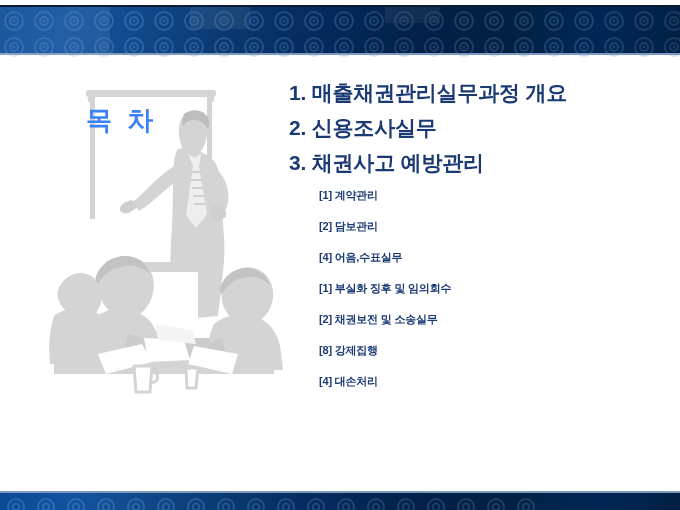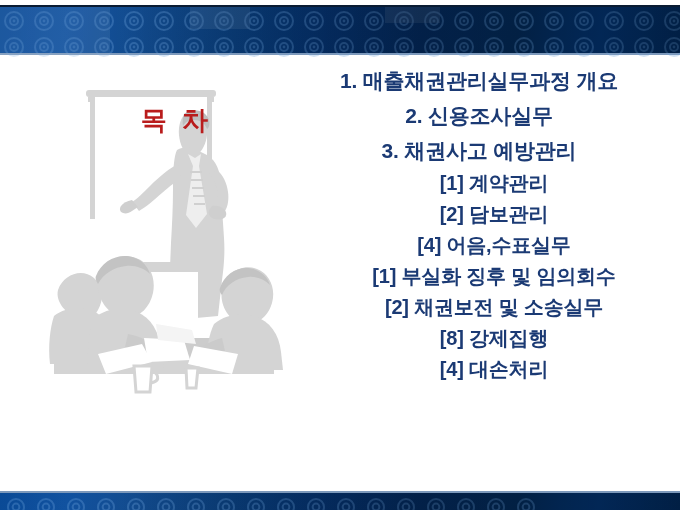--- a/index.html
+++ b/index.html
@@ -73,49 +73,48 @@
     width: 252px;
     height: 322px;
   }
   #illustration svg { display: block; width: 100%; height: 100%; }
 
   .toc-heading {
     position: absolute;
     left: 86px;
     top: 103px;
     width: 126px;
-    text-align: right;
+    text-align: left;
     font-size: 26px;
     font-weight: bold;
-    color: #b91c1c;
+    color: #3b82f6;
     letter-spacing: 4px;
     white-space: nowrap;
   }
 
   
   #agenda {
     position: absolute;
     left: 289px;
-    top: 63px;
+    top: 75px;
     width: 380px;
-    text-align: center;
   }
   .agenda-row {
     color: #1b3a74;
     font-weight: bold;
     white-space: nowrap;
   }
   .agenda-row.level-1 {
     font-size: 21px;
     line-height: 35px;
     margin-left: 0;
     letter-spacing: -0.2px;
   }
   .agenda-row.level-2 {
-    font-size: 20px;
+    font-size: 11px;
     line-height: 31px;
     margin-left: 16px;
     letter-spacing: -0.2px;
     padding-left: 14px;
   }
 </style>
 </head>
 <body>
 
 <div id="slide">

